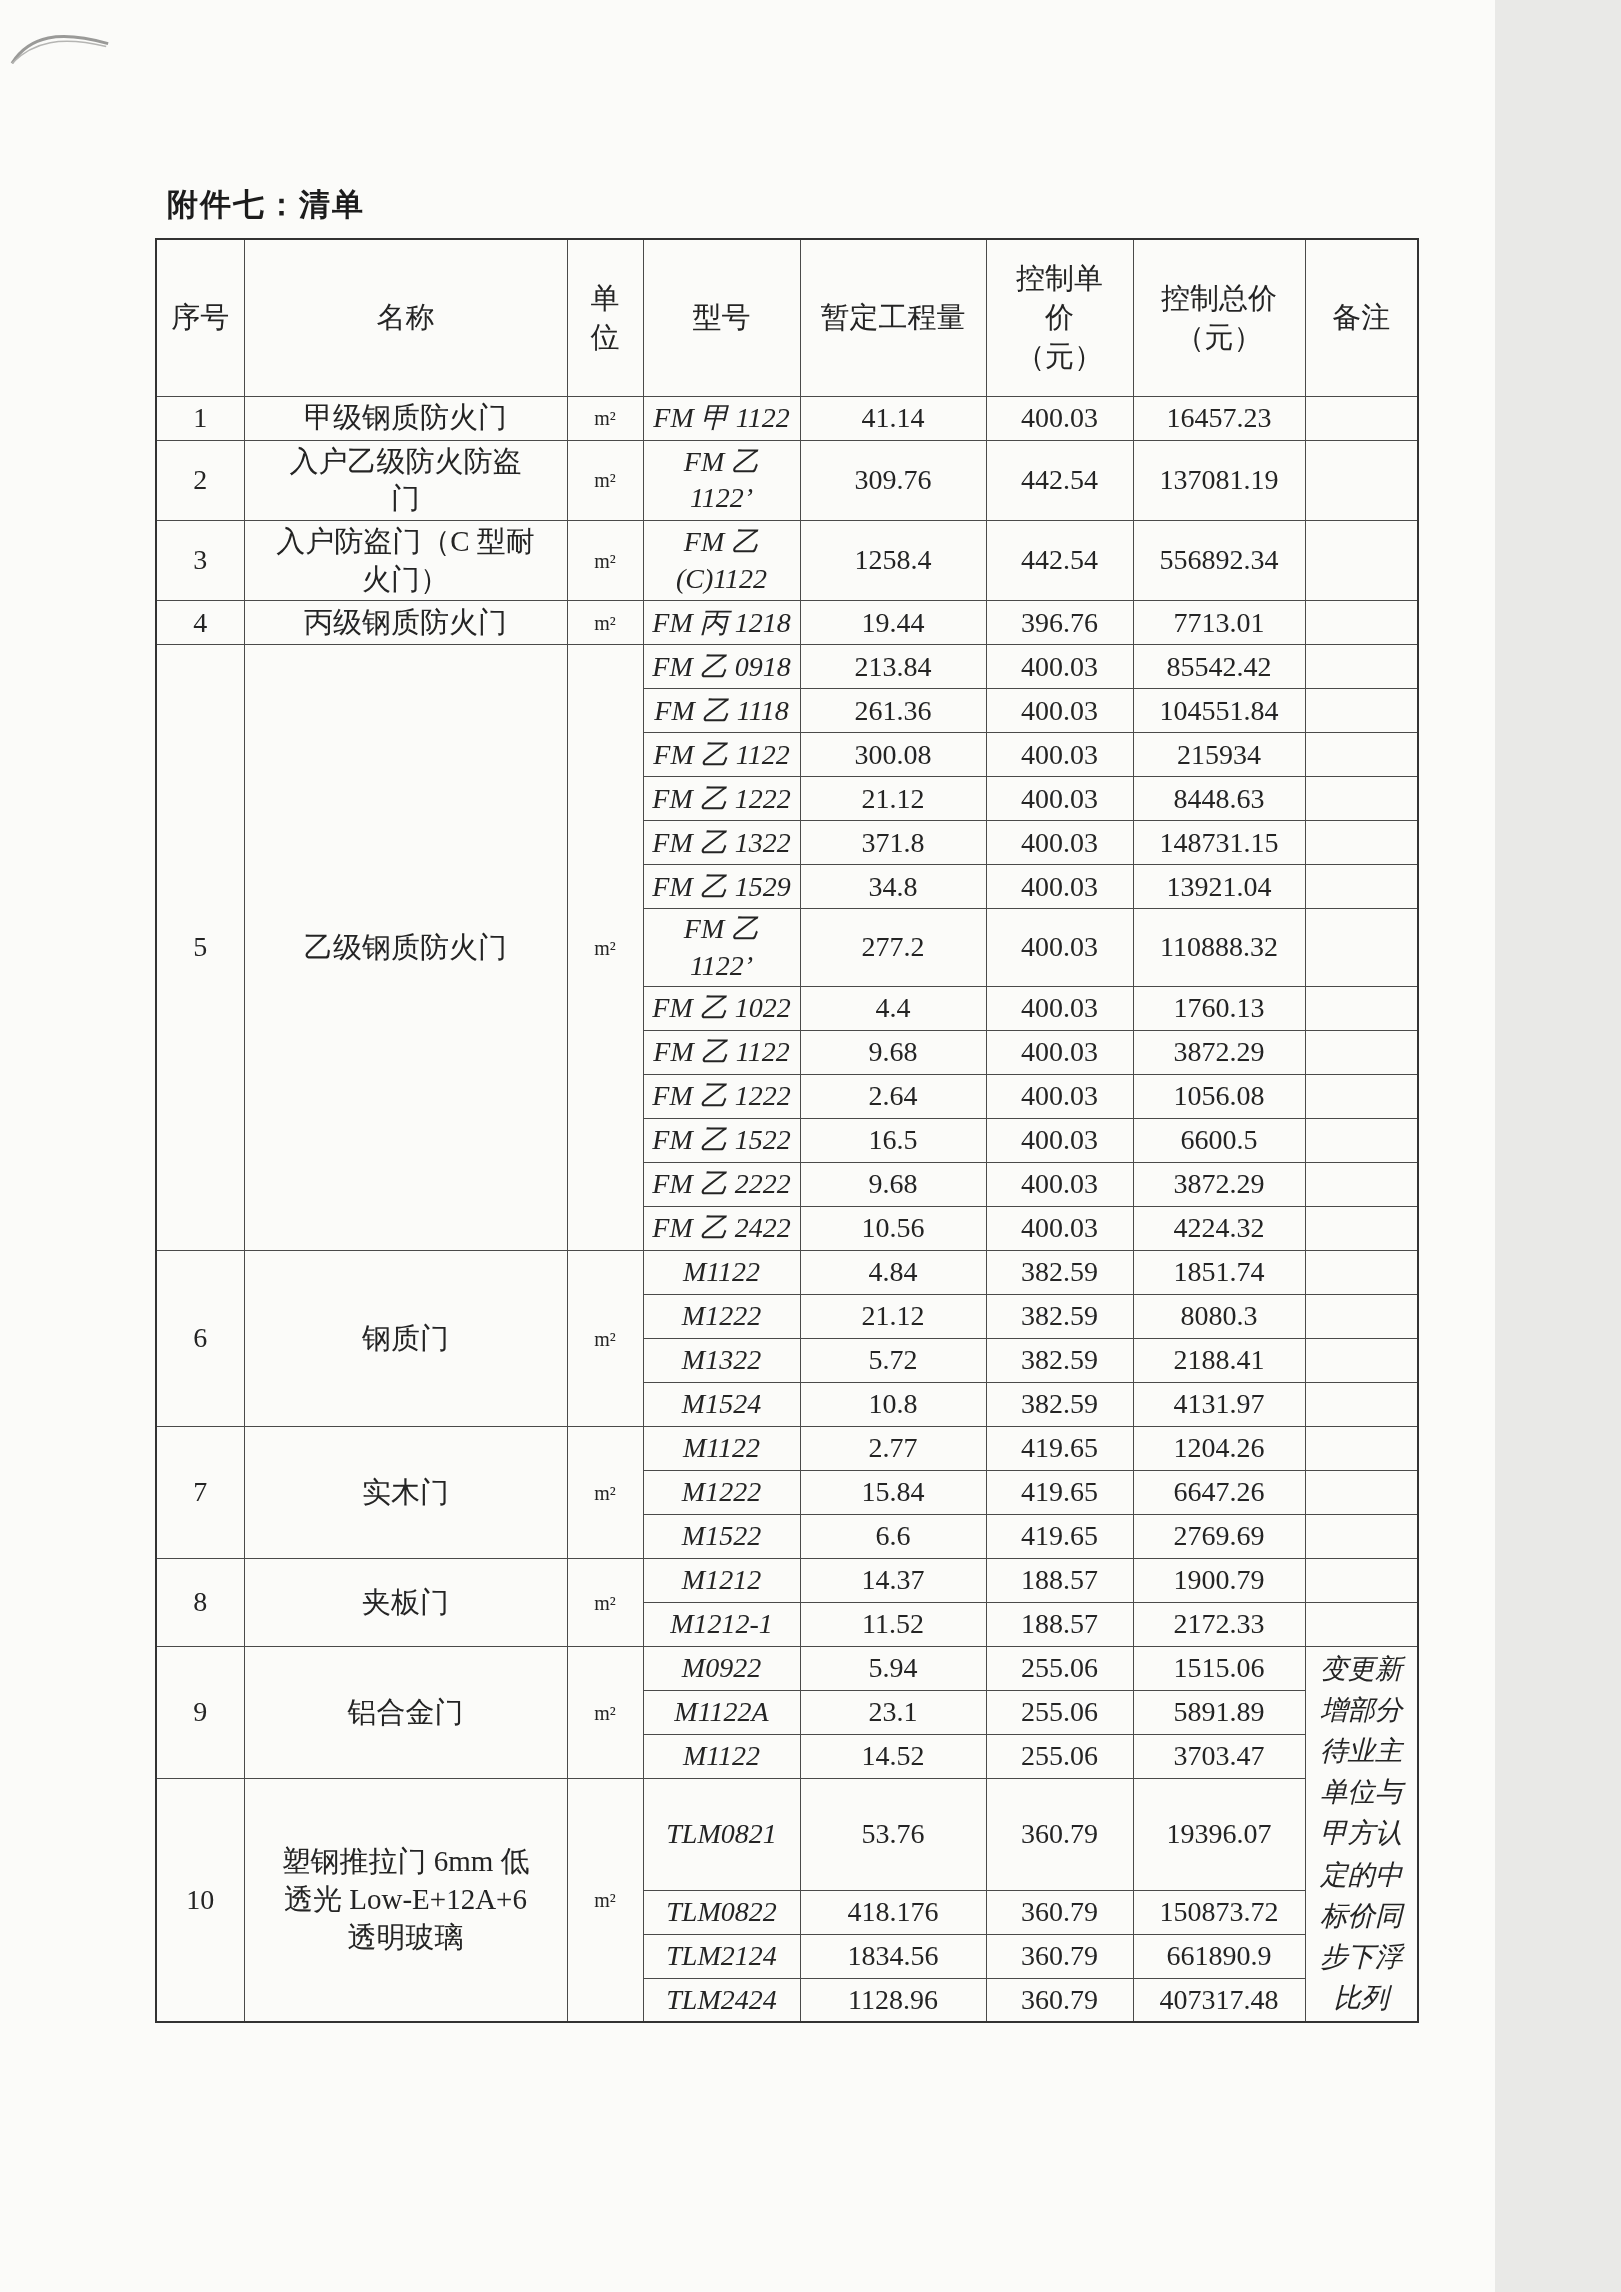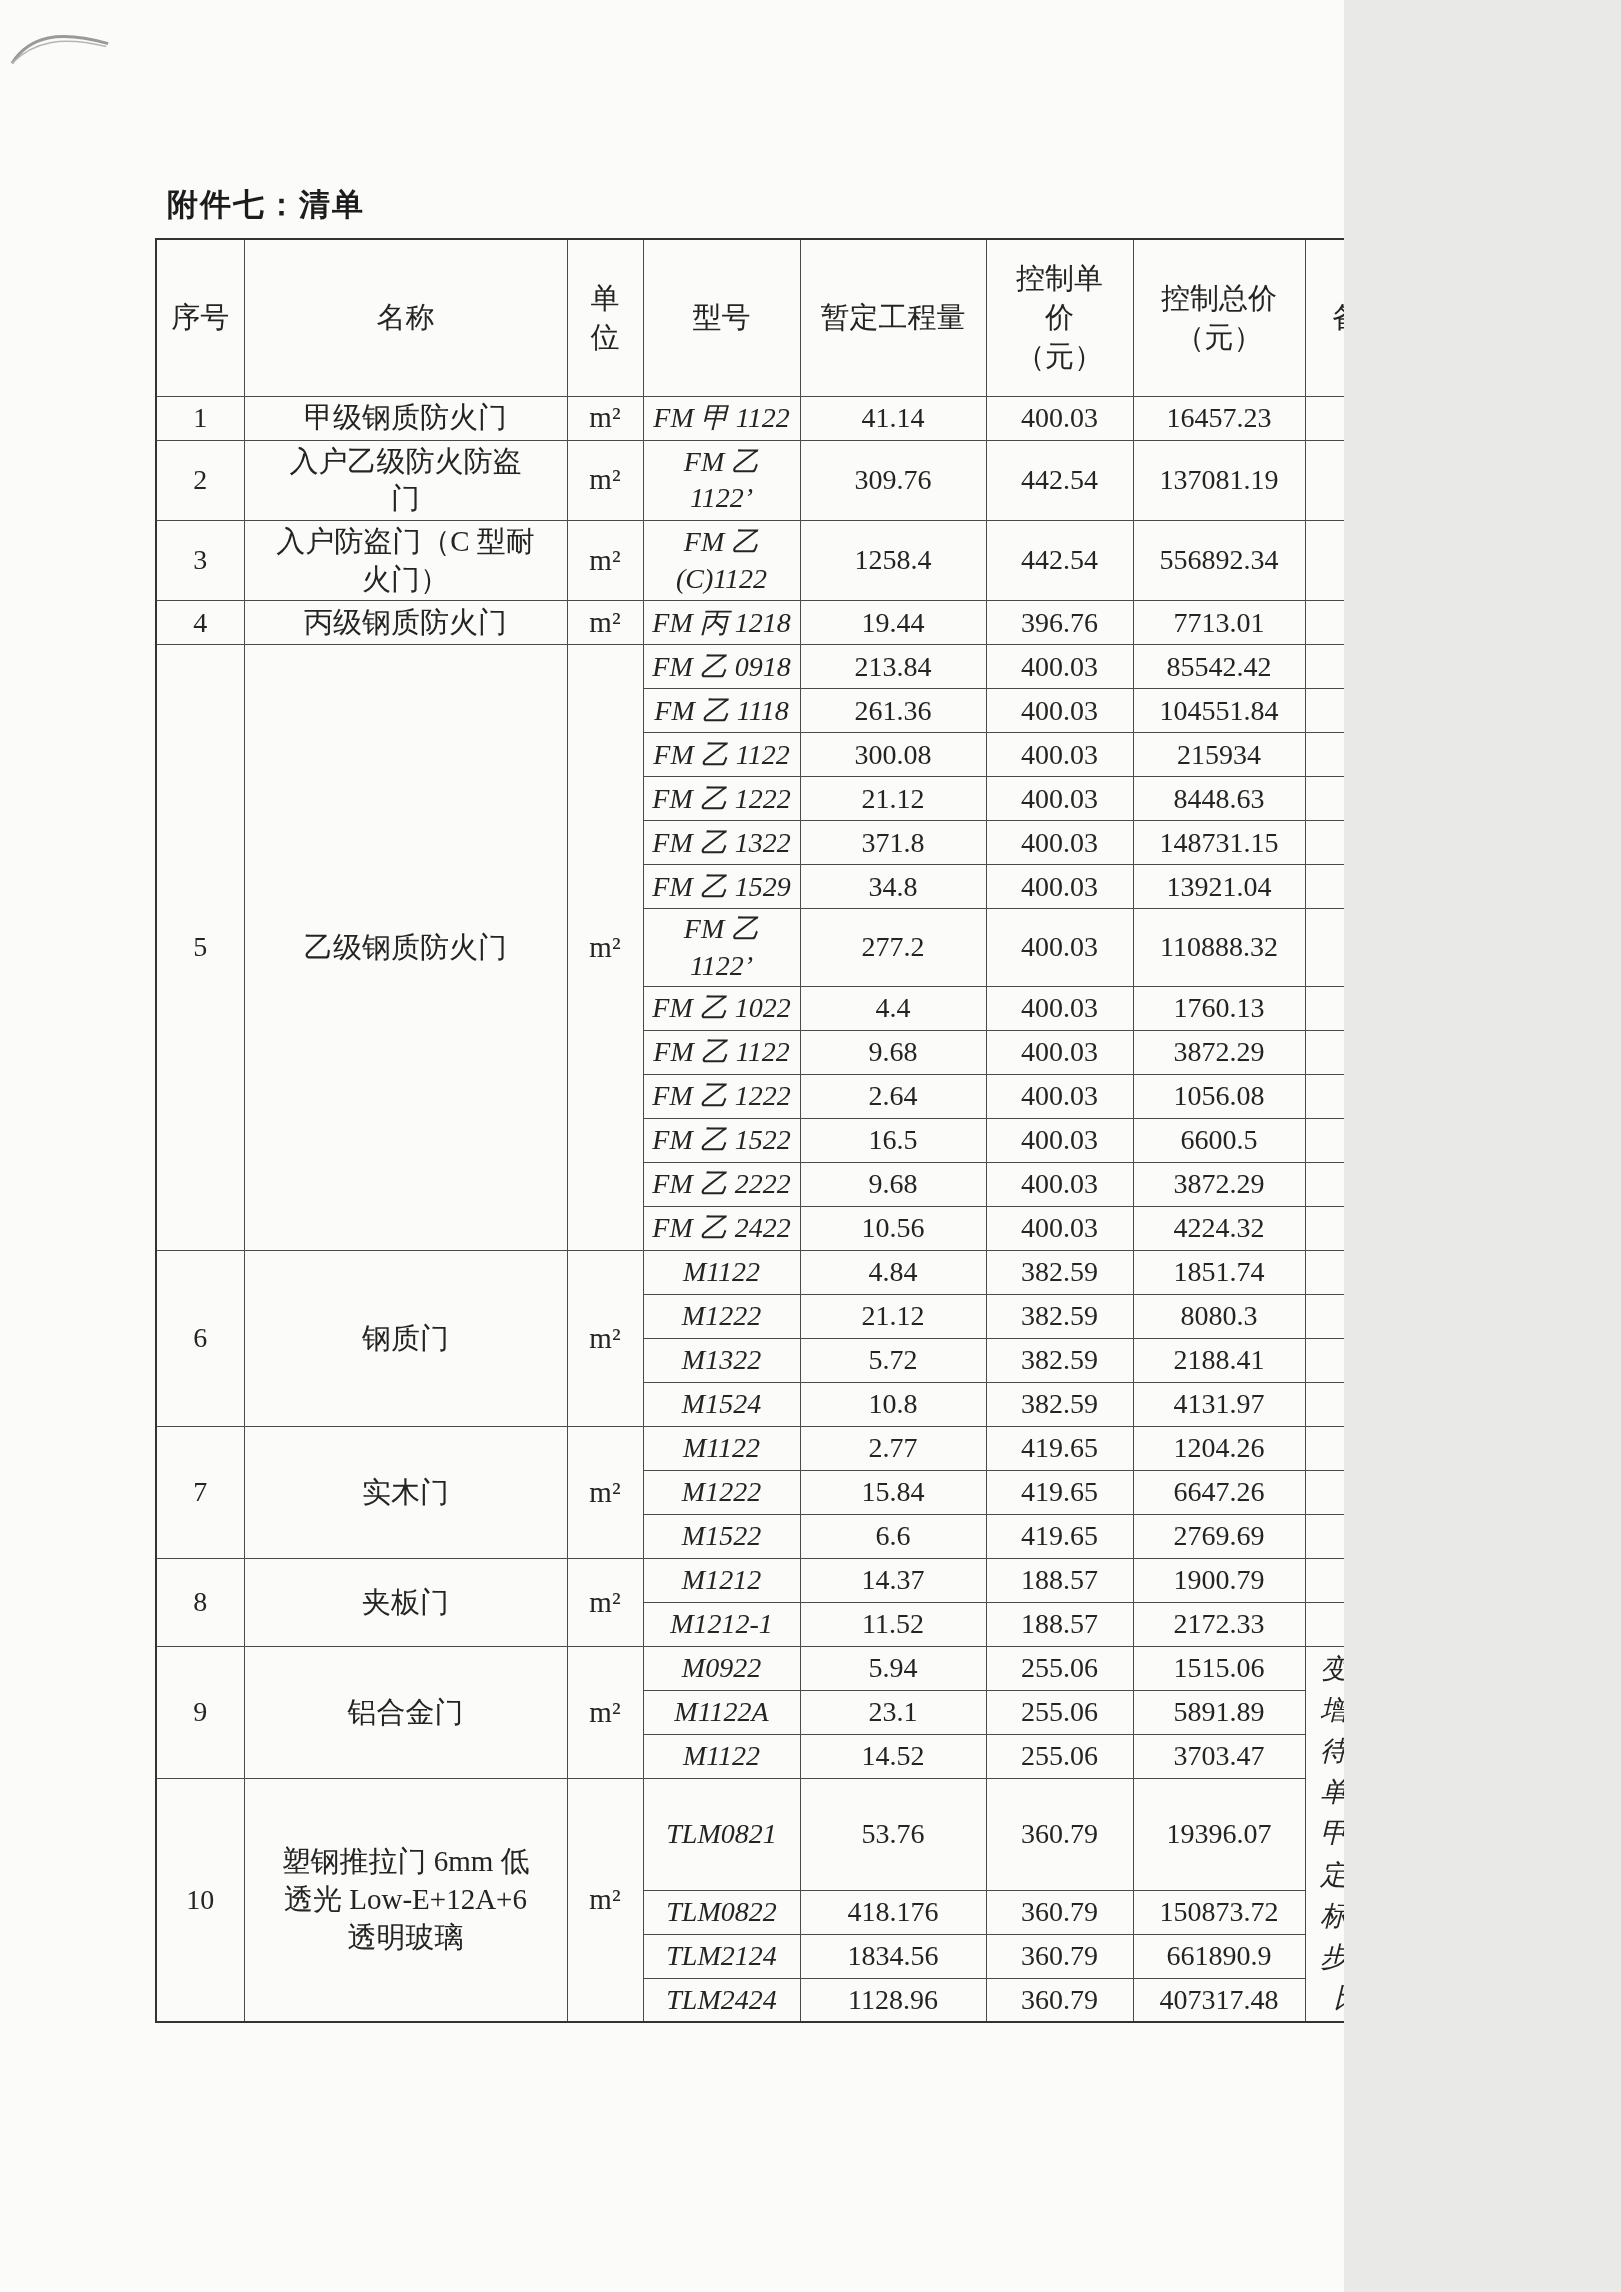--- a/index.html
+++ b/index.html
@@ -1,18 +1,18 @@
 <!DOCTYPE html>
 <html><head>
 <meta charset="utf-8">
 <style>
   html,body{margin:0;padding:0;background:#e9e9e7;}
   .page{
     position:relative;
-    width:1344px;height:2293px;
+    width:1495px;height:2293px;
     background:#fbfbf9;
     overflow:hidden;
     font-family:"Liberation Serif","DejaVu Serif",serif;
     color:#222;
   }
   .swoosh{position:absolute;left:7.8px;top:19.6px;}
   .title{
     position:absolute;left:167px;top:184px;
     font-size:31px;font-weight:bold;letter-spacing:2px;color:#1c1c1c;
   }
@@ -29,21 +29,21 @@
     padding:2px 3.9px;
     font-size:28px;line-height:1.3;
     color:#242424;
     overflow:hidden;
   }
   .list-table thead tr{height:157px;}
   .list-table tbody tr{height:44px;}
   .list-table th{font-weight:normal;font-size:29px;white-space:pre-line;line-height:1.35;}
   td.name{white-space:pre-line;font-size:29px;margin-left:19px;}
   td.model{white-space:pre-line;font-style:italic;}
-  td.unit{font-size:29px;}
+  td.unit{font-size:20px;}
   td.remark{font-size:27.4px;line-height:1.5;padding:2px 7.8px;font-style:italic;}
 </style>
 </head>
 <body>
 
 <div class="page">
 
   <svg class="swoosh" width="108" height="59" viewBox="0 0 110 60">
     <path d="M4,44 C22,16 52,10 102,24" fill="none" stroke="#9a9a98" stroke-width="3"></path>
     <path d="M4,44 C26,22 54,16 100,27" fill="none" stroke="#b5b5b3" stroke-width="1.5"></path>

